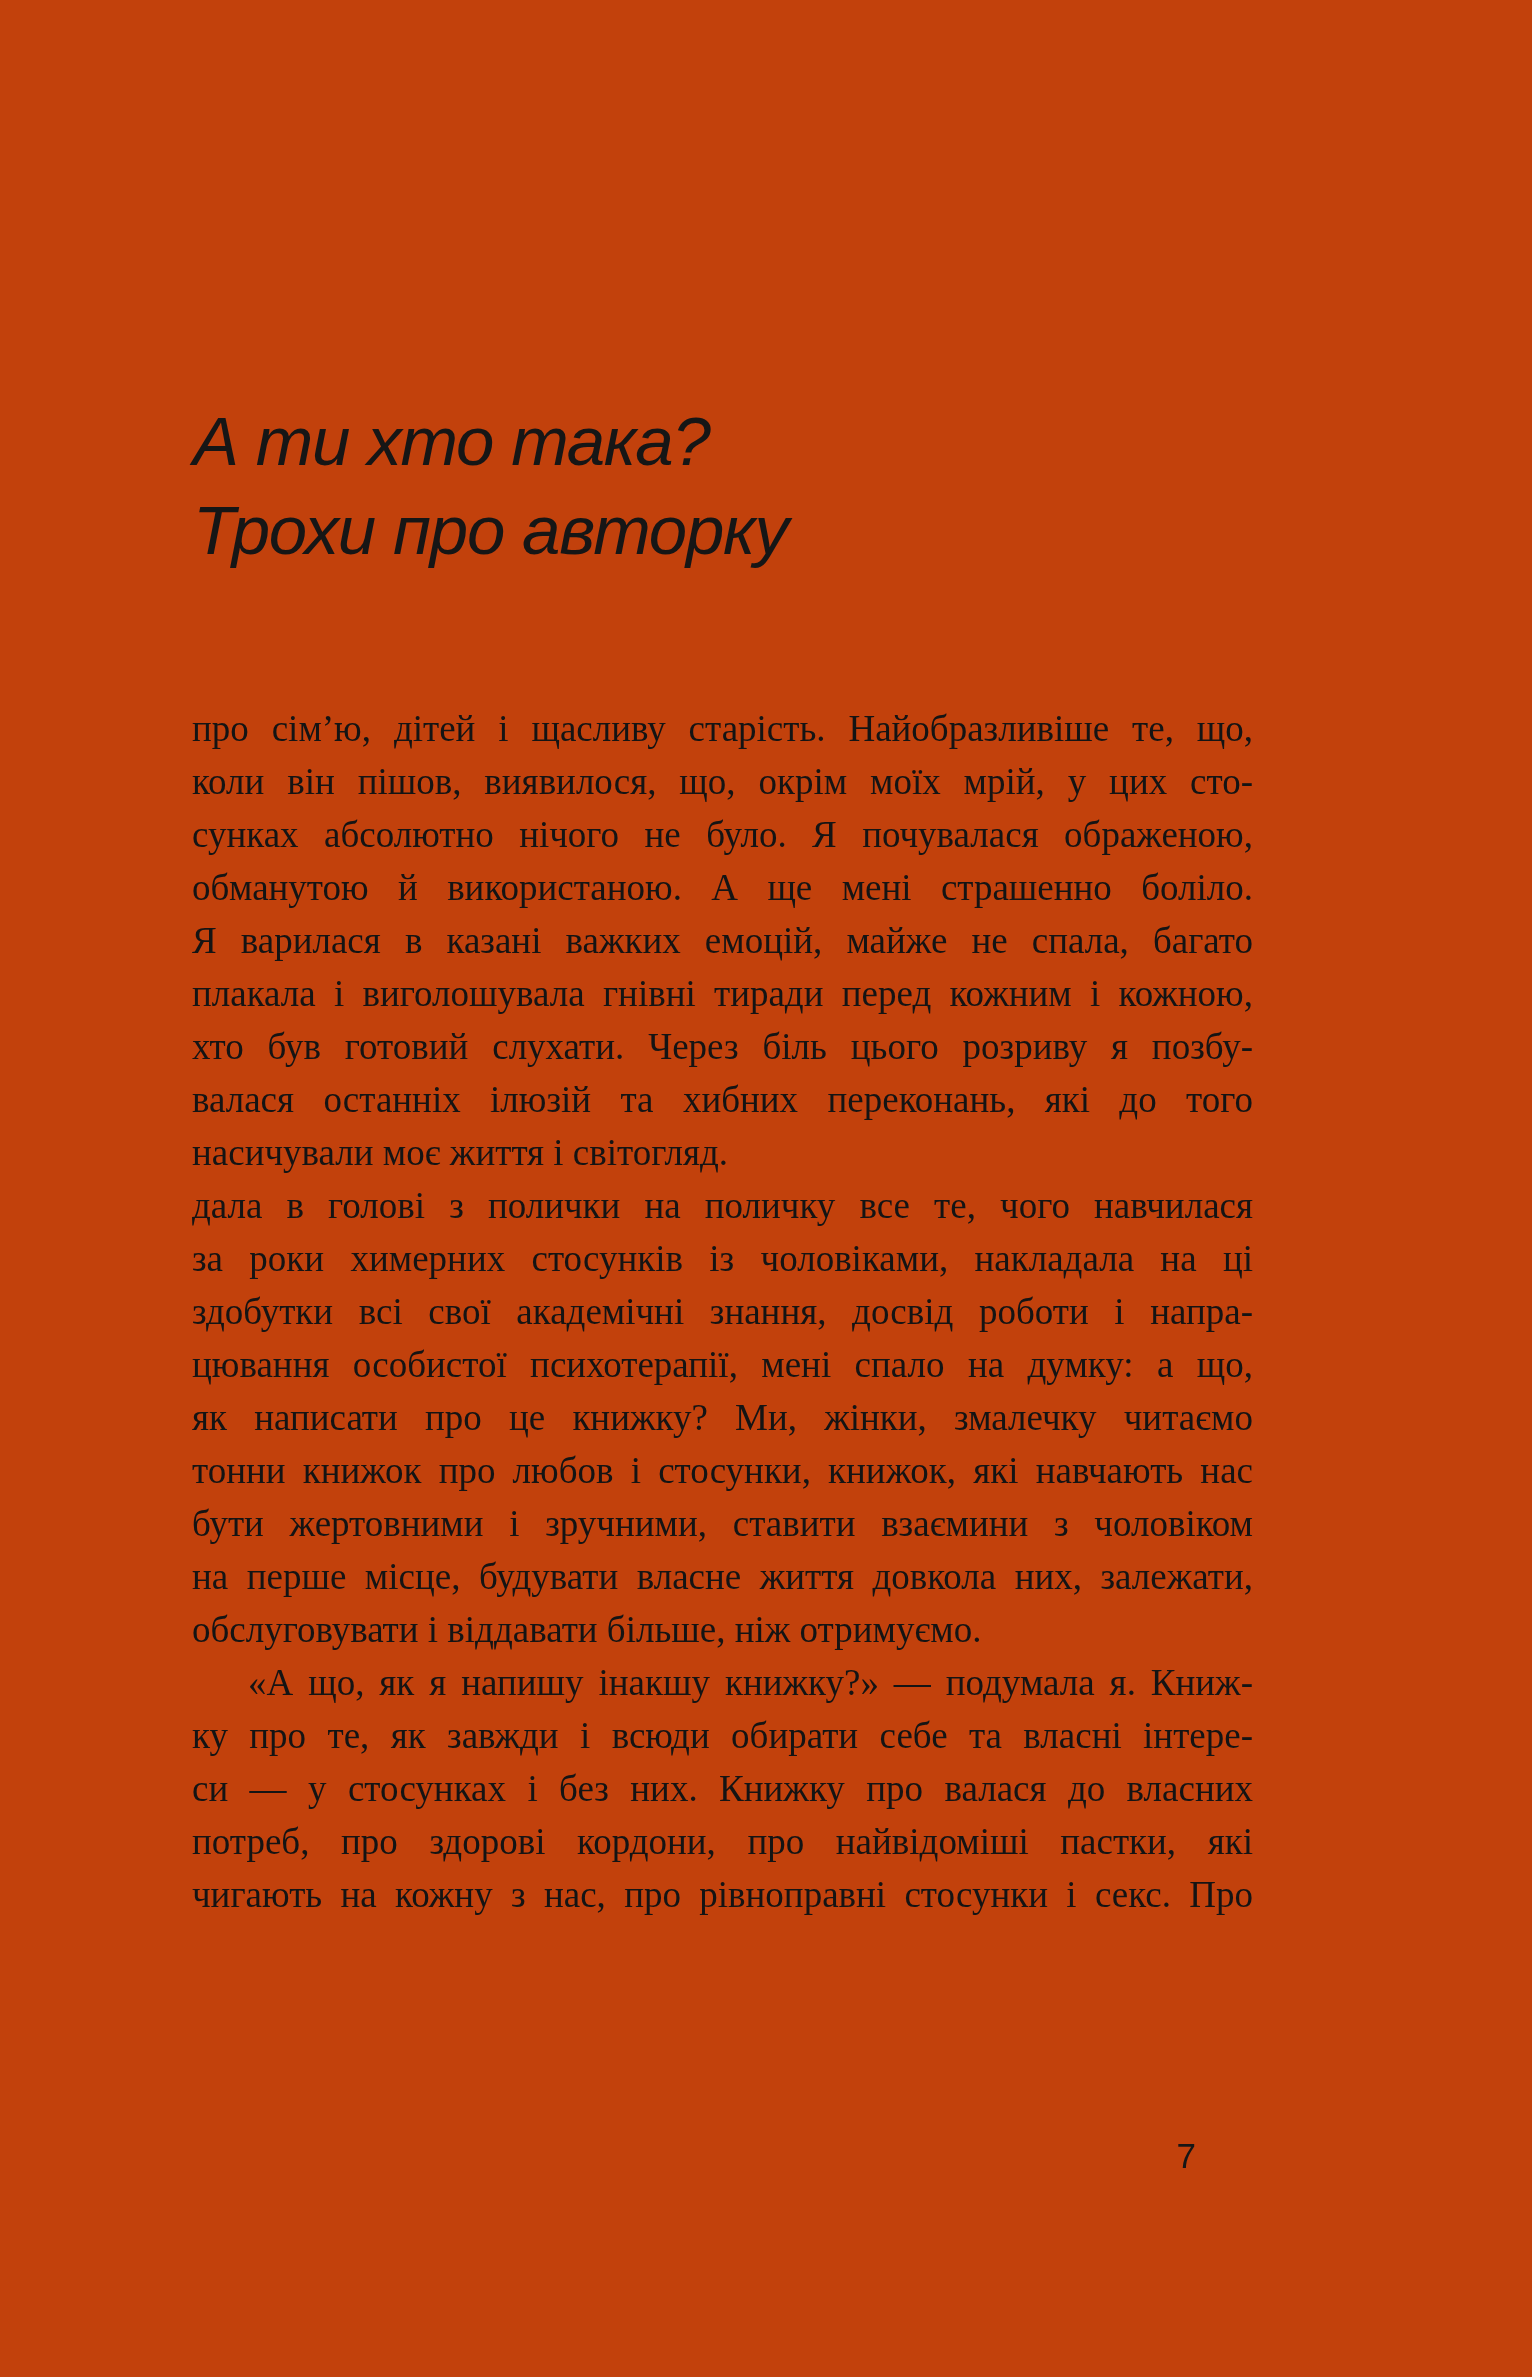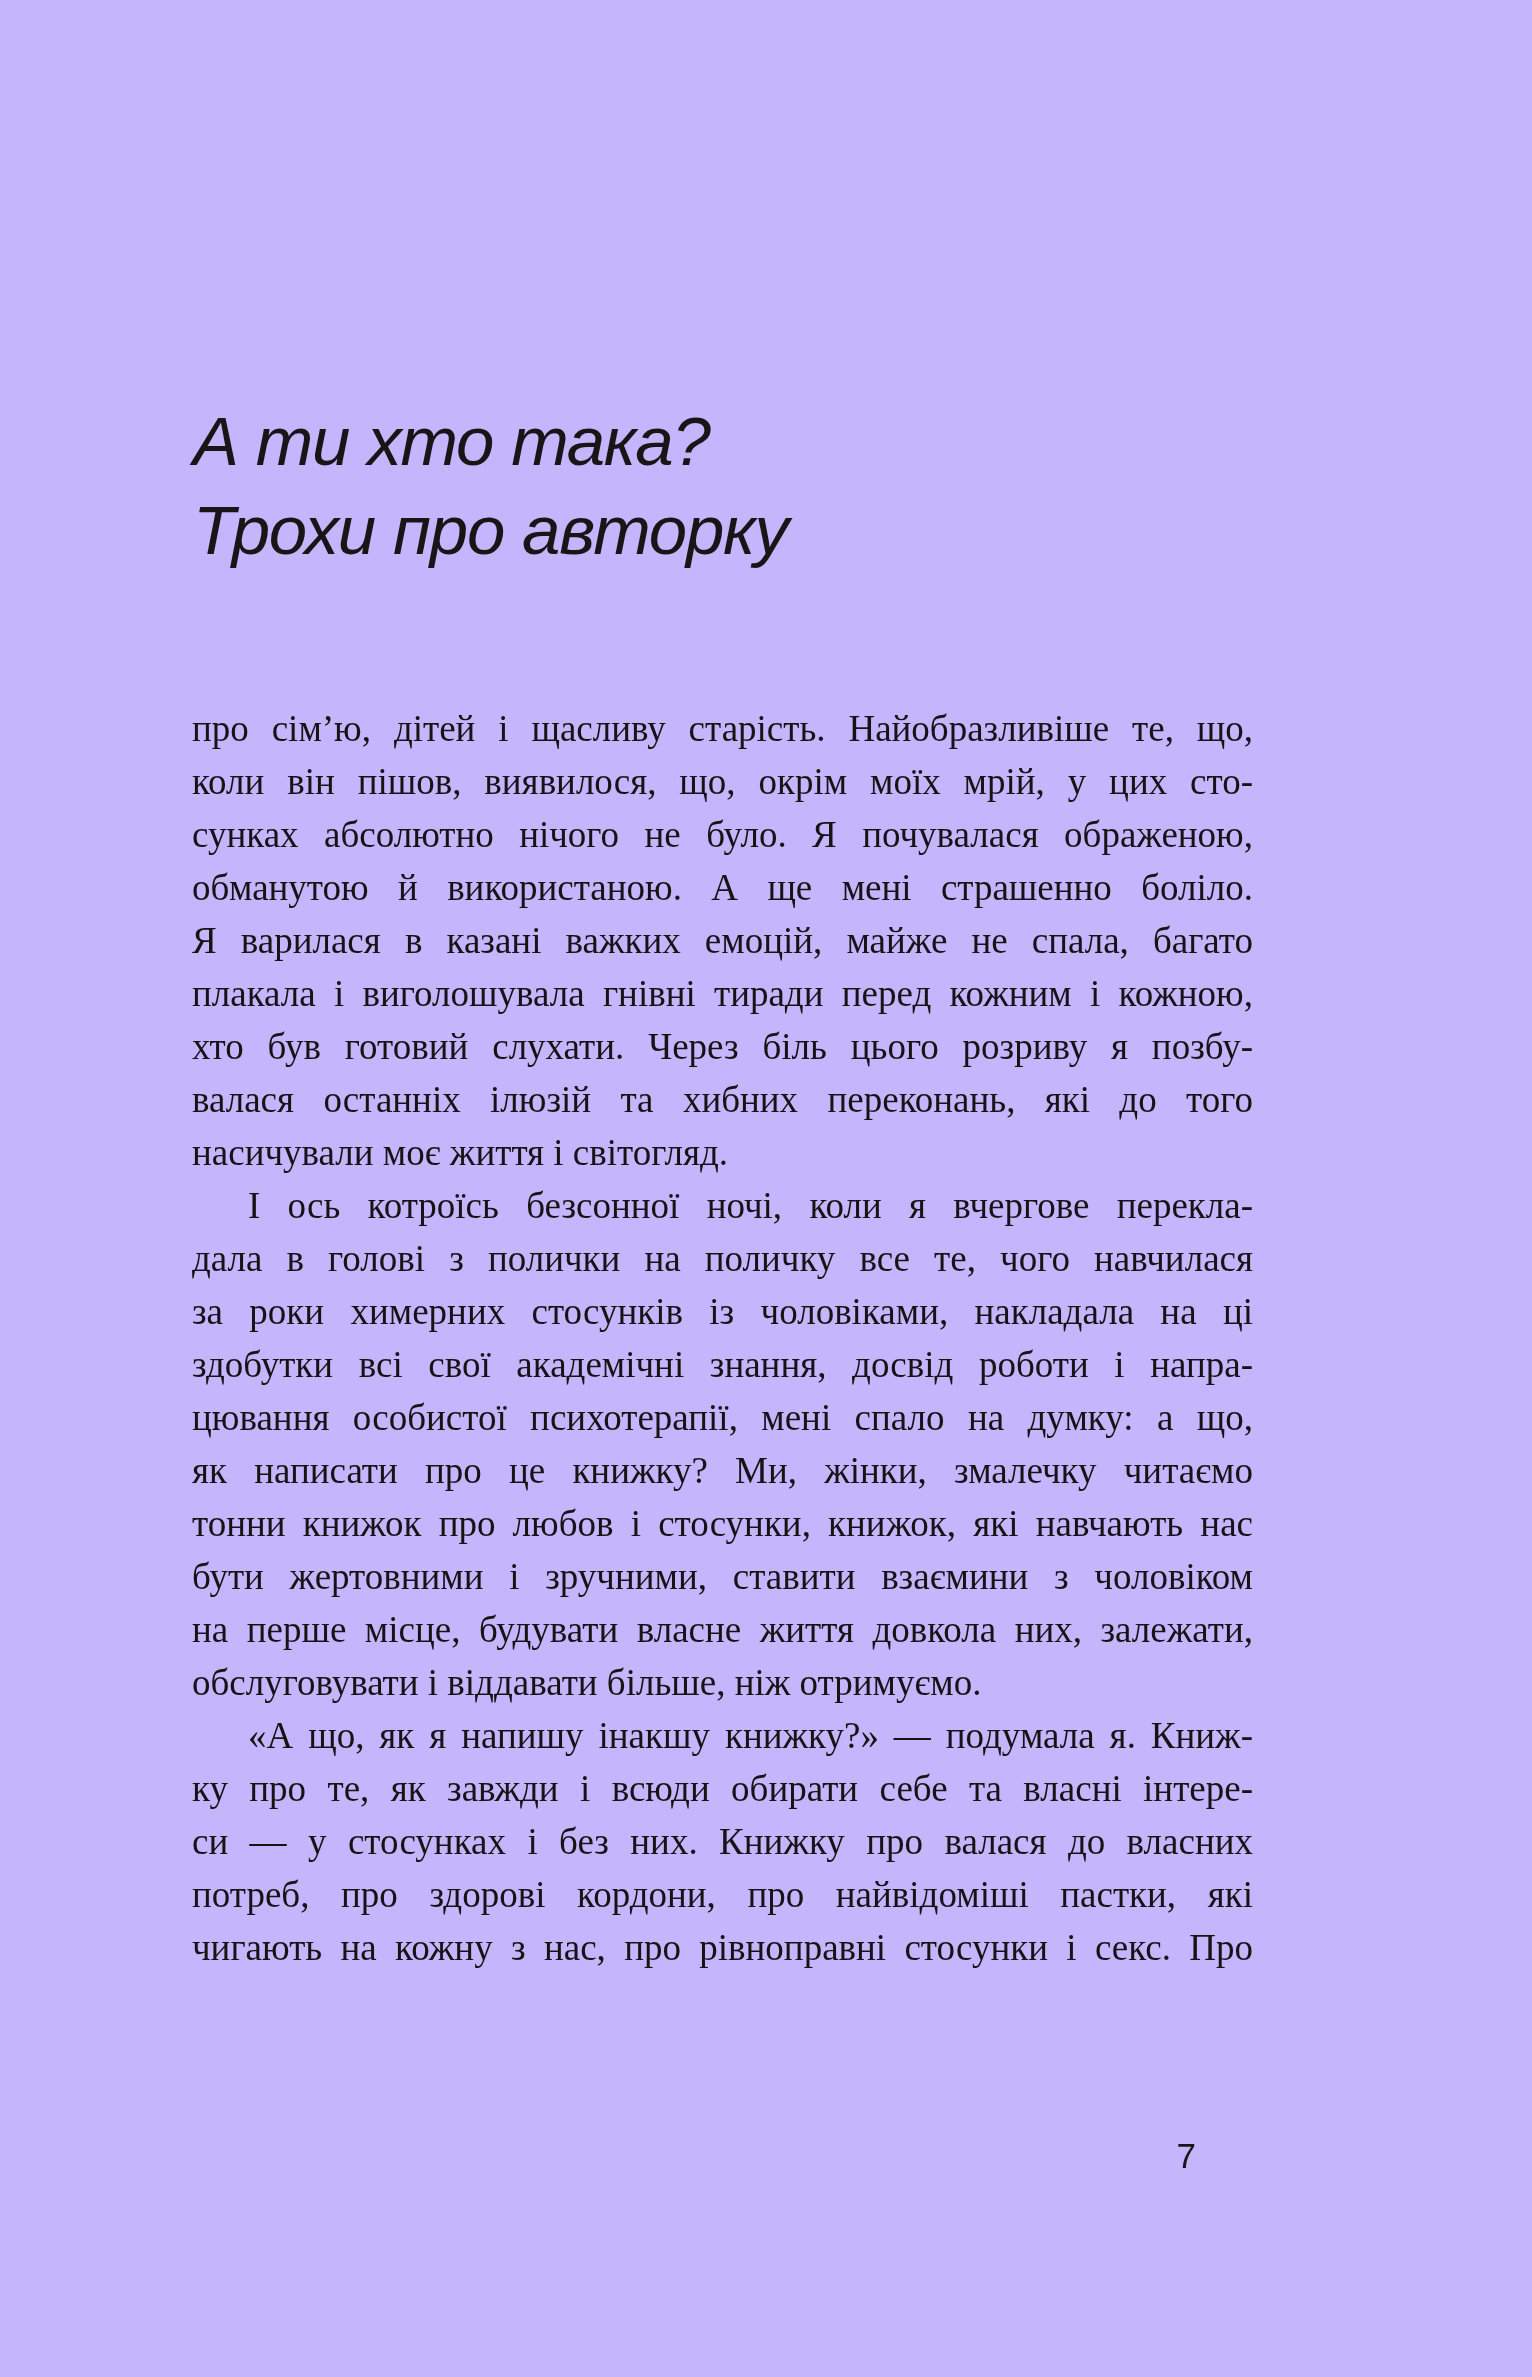--- a/index.html
+++ b/index.html
@@ -1,20 +1,20 @@
 <!DOCTYPE html>
 <html style="font-size:12.8px"><head>
 <meta charset="utf-8">
 <style>
   html, body { margin: 0; padding: 0; background: #ffffff; }
   .page {
     position: relative;
     width: 1532px;
     height: 2377px;
-    background: #c4b5fd;
+    background: #c2410c;
     overflow: hidden;
     color: #141414;
   }
   .chapter-title {
     position: absolute;
     left: 193px;
     top: 397px;
     font-family: "Liberation Sans", sans-serif;
     font-style: italic;
     font-weight: 400;
@@ -69,21 +69,20 @@
   <div class="body-text">
       <div class="body-line">про сім’ю, дітей і щасливу старість. Найобразливіше те, що,</div>
       <div class="body-line">коли він пішов, виявилося, що, окрім моїх мрій, у цих сто-</div>
       <div class="body-line">сунках абсолютно нічого не було. Я почувалася ображеною,</div>
       <div class="body-line">обманутою й використаною. А ще мені страшенно боліло.</div>
       <div class="body-line">Я варилася в казані важких емоцій, майже не спала, багато</div>
       <div class="body-line">плакала і виголошувала гнівні тиради перед кожним і кожною,</div>
       <div class="body-line">хто був готовий слухати. Через біль цього розриву я позбу-</div>
       <div class="body-line">валася останніх ілюзій та хибних переконань, які до того</div>
       <div class="body-line end">насичували моє життя і світогляд.</div>
-      <div class="body-line indent">І ось котроїсь безсонної ночі, коли я вчергове перекла-</div>
       <div class="body-line">дала в голові з полички на поличку все те, чого навчилася</div>
       <div class="body-line">за роки химерних стосунків із чоловіками, накладала на ці</div>
       <div class="body-line">здобутки всі свої академічні знання, досвід роботи і напра-</div>
       <div class="body-line">цювання особистої психотерапії, мені спало на думку: а що,</div>
       <div class="body-line">як написати про це книжку? Ми, жінки, змалечку читаємо</div>
       <div class="body-line">тонни книжок про любов і стосунки, книжок, які навчають нас</div>
       <div class="body-line">бути жертовними і зручними, ставити взаємини з чоловіком</div>
       <div class="body-line">на перше місце, будувати власне життя довкола них, залежати,</div>
       <div class="body-line end">обслуговувати і віддавати більше, ніж отримуємо.</div>
       <div class="body-line indent">«А що, як я напишу інакшу книжку?» — подумала я. Книж-</div>

